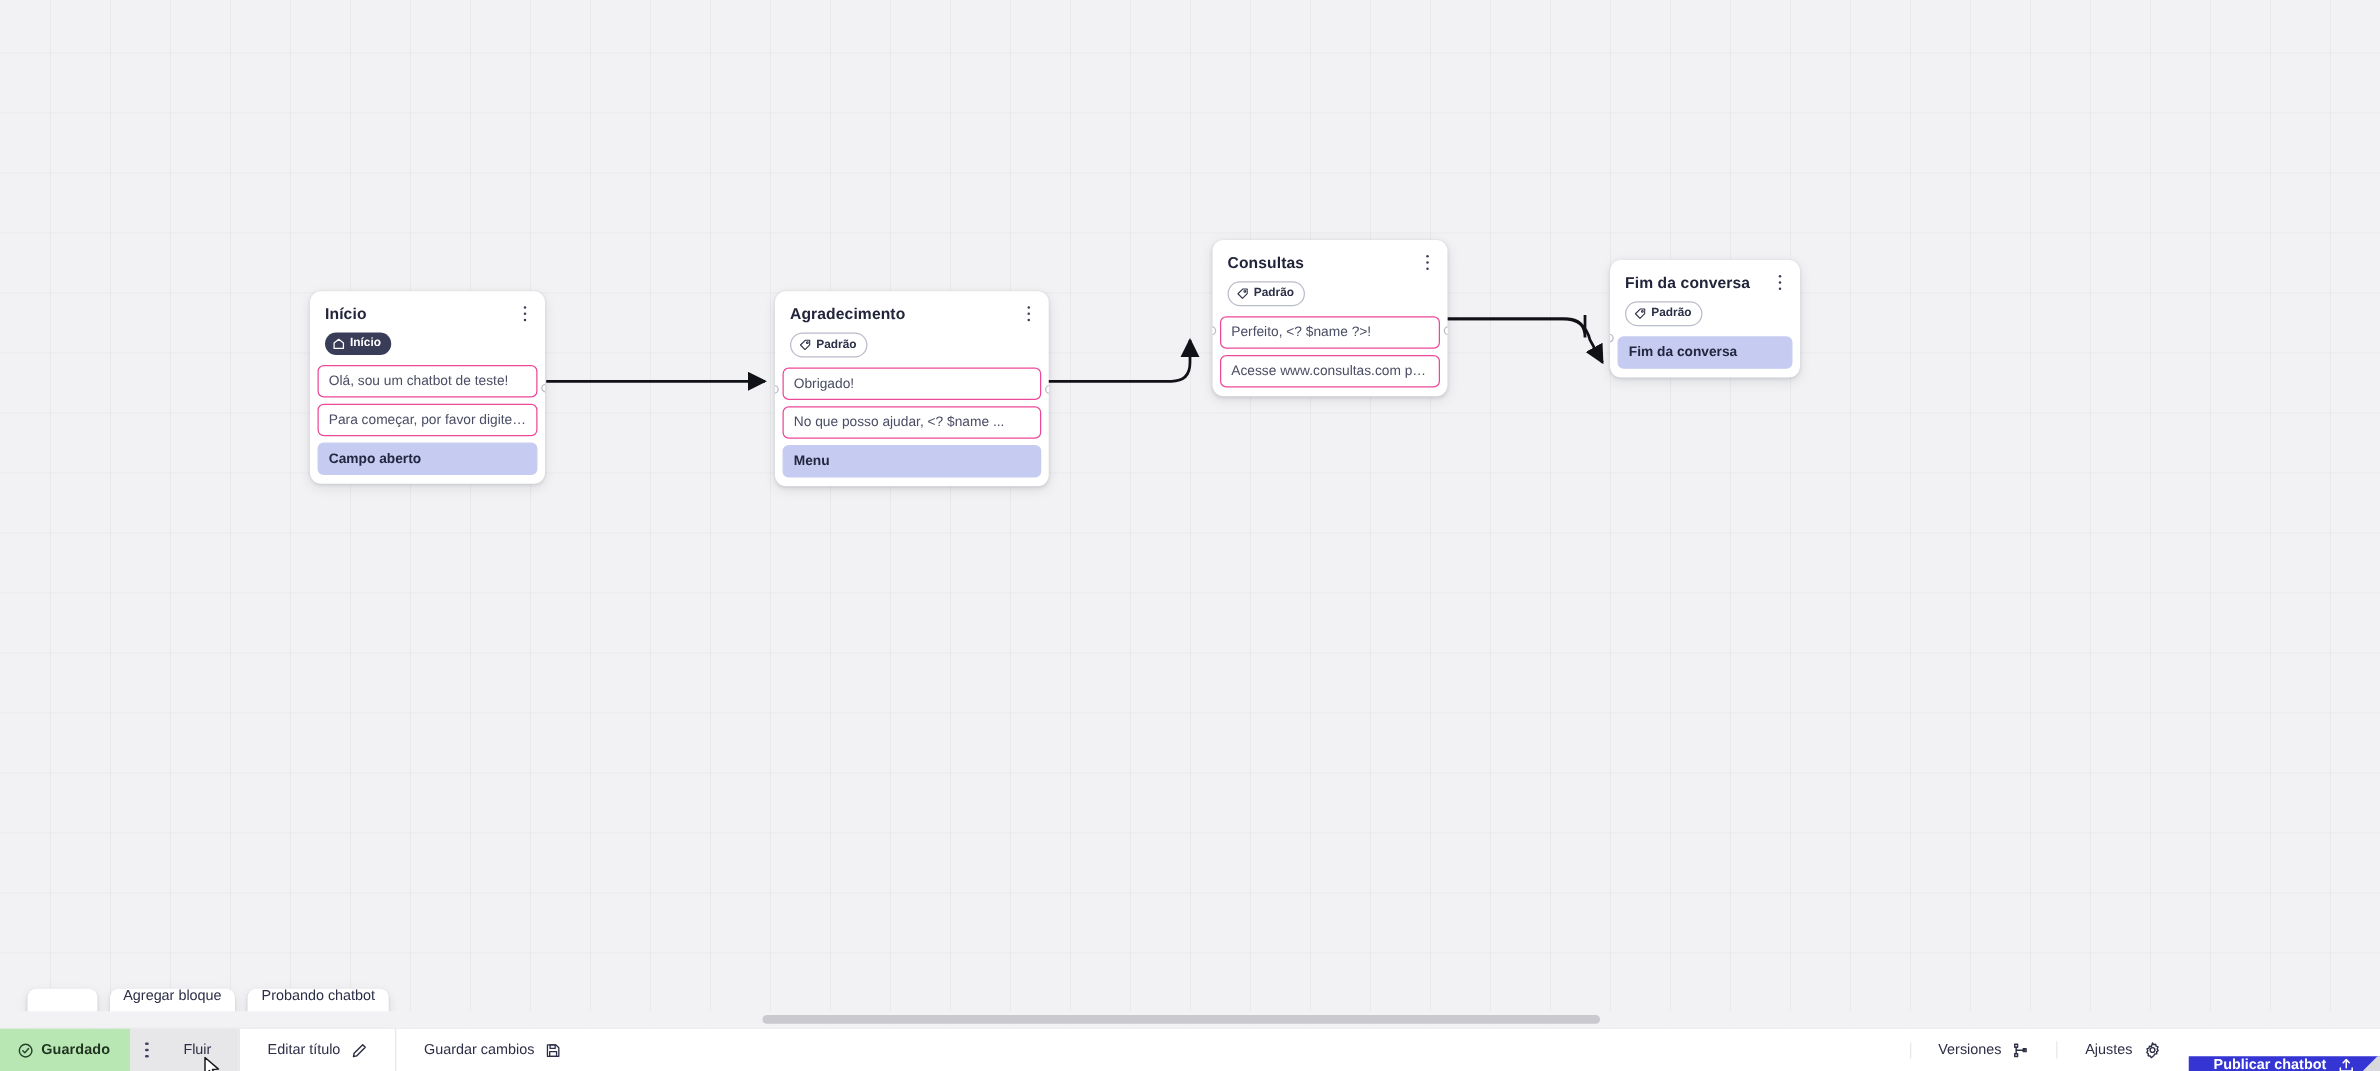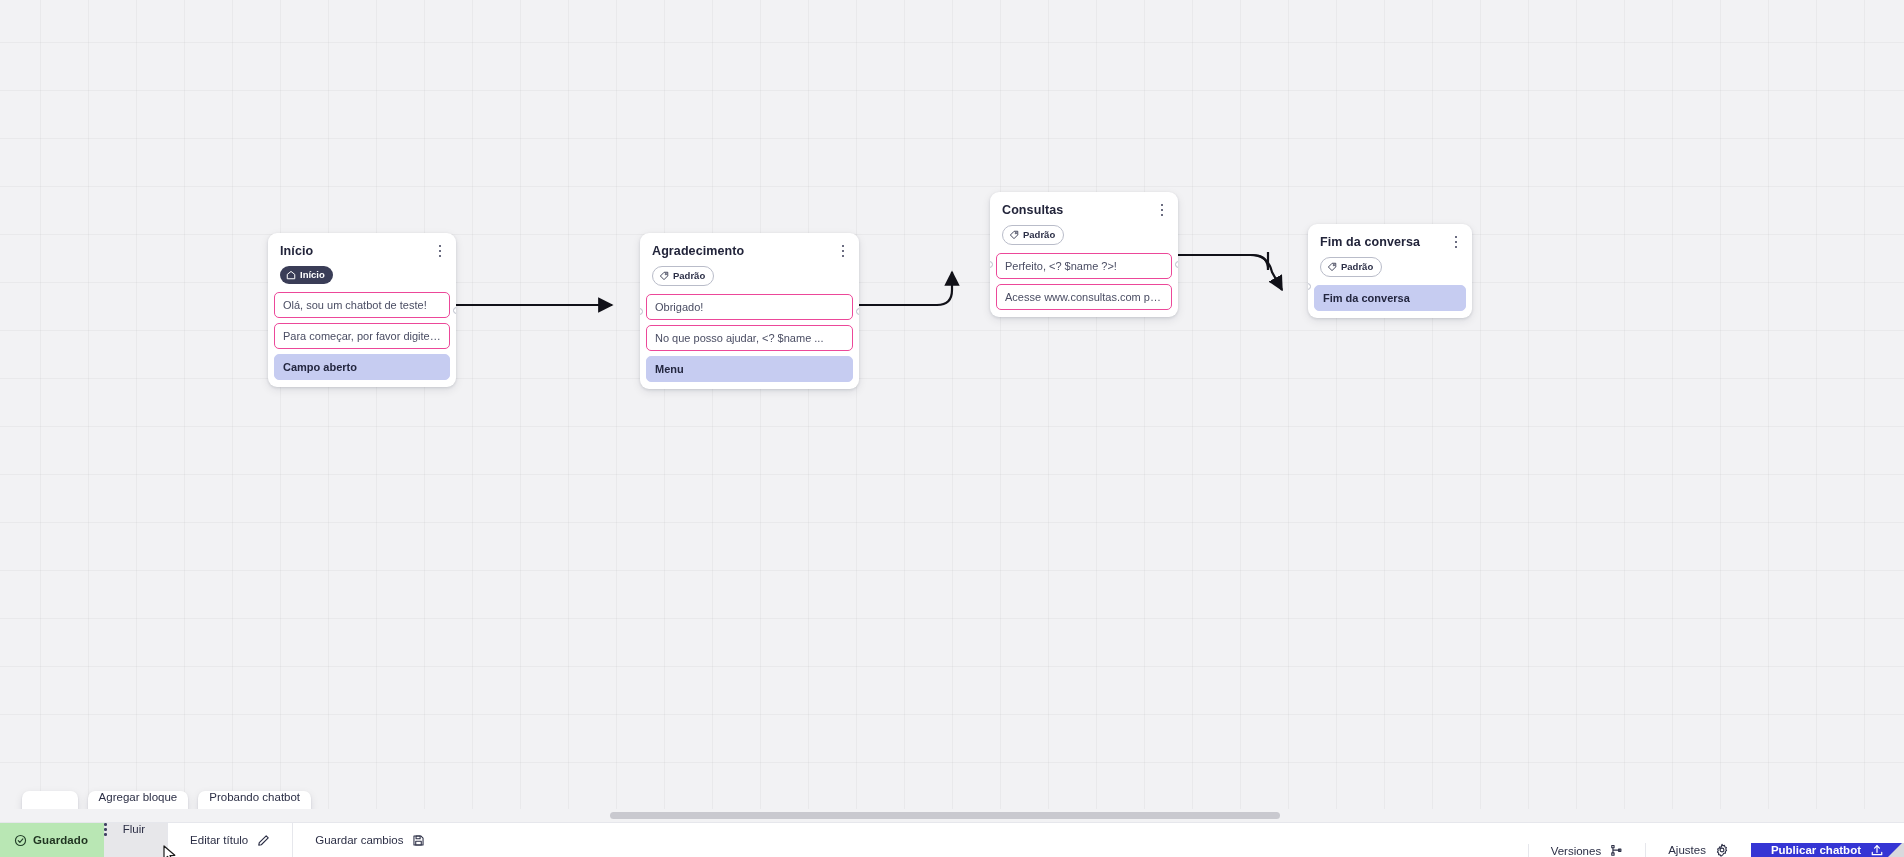--- a/index.html
+++ b/index.html
@@ -26,21 +26,20 @@
   #edges { position: absolute; left: 0; top: 0; width: 1904px; height: 822px; pointer-events: none; }
 
   
   .node {
     position: absolute;
     background: #ffffff;
     border-radius: 9px;
     box-shadow: 0 1px 3px rgba(16,20,45,0.13), 0 3px 10px rgba(16,20,45,0.09);
     padding-bottom: 7px;
     overflow: hidden;
-    margin-left: 20px;
   }
   .node-head { padding: 11px 12px 0 12px; position: relative; }
   .node-title {
     font-size: 12.5px; font-weight: bold; color: #22243a;
     letter-spacing: .1px; line-height: 15px;
     padding-right: 22px;
     white-space: nowrap; overflow: hidden; text-overflow: ellipsis;
   }
   .kebab {
     position: absolute; right: 8px; top: 9px;
@@ -106,32 +105,32 @@
     background: #ffffff; border-top: 1px solid #e6e7ec;
     display: flex; align-items: stretch; z-index: 50;
     font-size: 11.5px; color: #2b2e45;
   }
   .sb-saved {
     background: #b9e7b4; color: #1f3320;
     display: flex; align-items: center; gap: 6px;
     padding: 0 16px 0 14px; font-weight: bold; letter-spacing: .1px;
   }
   .sb-flow {
-    background: #e7e7ea; display: flex; gap: 16px;
-    padding: 0 22px 0 0; position: relative;
+    background: #e7e7ea; display: flex; align-items: center; gap: 28px;
+    padding: 0 22px 0 12px; position: relative;
   }
   .sb-flow .kebab2 { display: flex; flex-direction: column; gap: 2.5px; }
   .sb-flow .kebab2 i { width: 2.6px; height: 2.6px; border-radius: 50%; background: #3f4262; }
   .sb-item {
     display: flex; align-items: center; gap: 9px;
     padding: 0 22px; border-left: 1px solid #e6e7ec;
     cursor: pointer; white-space: nowrap;
   }
   #statusbar .spacer { flex: 1; }
-  .sb-right { display: flex; align-items: flex-end; }
+  .sb-right { display: flex; align-items: center; }
   .sb-publish {
     background: #3535d4; color: #ffffff; font-weight: bold;
     display: flex; align-items: center; gap: 9px;
     padding: 0 20px; cursor: pointer; white-space: nowrap;
     position: relative; overflow: hidden; margin-top: 24px;
   }
   .sb-publish::after {
     content: ""; position: absolute; right: 0; bottom: 0;
     border-width: 0 0 16px 16px; border-style: solid;
     border-color: transparent transparent #d9d9dd transparent;
@@ -241,21 +240,21 @@
       </span>
     </div>
     <div class="rows">
       <div class="row">Perfeito, &lt;? $name ?&gt;!</div>
       <div class="row">Acesse www.consultas.com par...</div>
     </div>
     <span class="handle l" style="top:72px;"></span>
     <span class="handle r" style="top:72px;"></span>
   </div>
 
-  <div class="node" style="left:1288px; top:224px; width:164px;">
+  <div class="node" style="left:1288px; top:208px; width:152px;">
     <div class="node-head">
       <div class="node-title">Fim da conversa</div>
       <div class="kebab">
           <i></i>
           <i></i>
           <i></i>
         </div>
     </div>
     <div class="badges">
       <span class="badge default">

